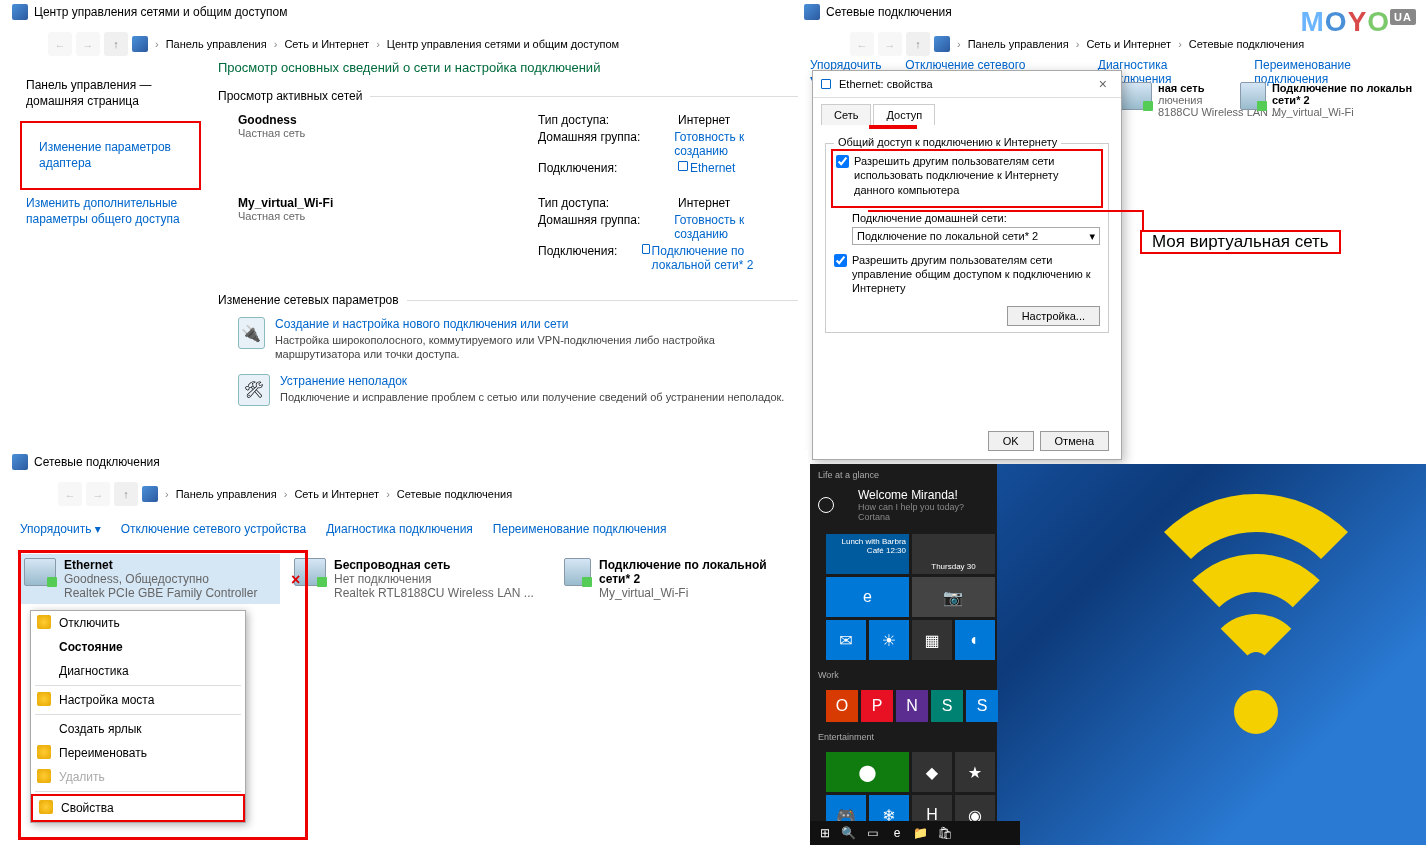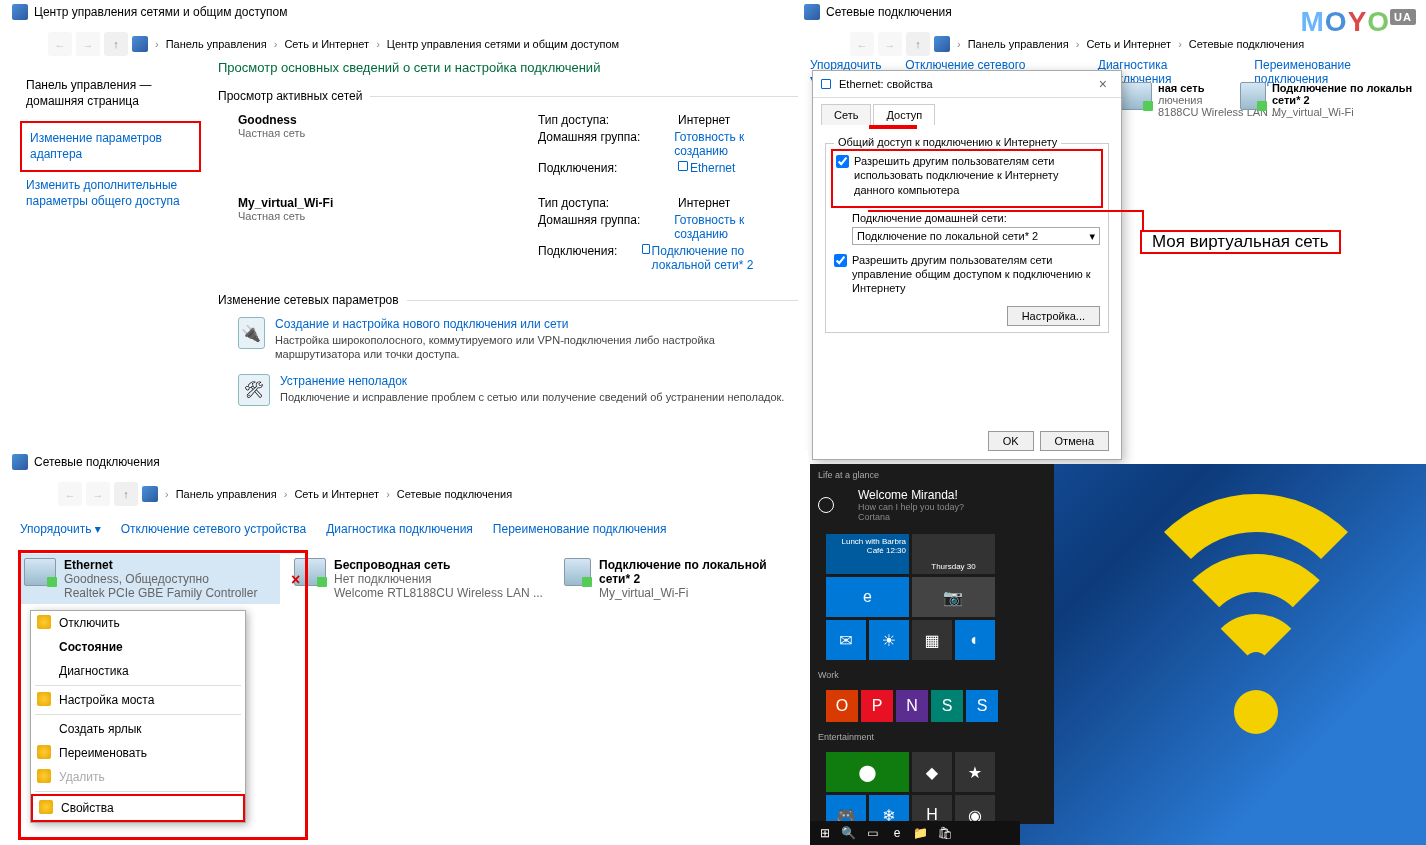--- a/index.html
+++ b/index.html
@@ -11,21 +11,21 @@
 .title-row { display: flex; align-items: center; gap: 6px; padding: 4px 0 8px 4px; }
 .win-icon { width: 16px; height: 16px; display: inline-block; }
 .icon-net { background: linear-gradient(135deg,#4a90d9,#2c5aa0); border-radius: 2px; }
 .nav-row { display: flex; align-items: center; gap: 4px; padding: 4px 0 10px 40px; font-size: 11px; }
 .arrow-btn { width: 24px; height: 24px; border-radius: 3px; background: #f0f0f0; display: inline-flex; align-items: center; justify-content: center; color: #888; }
 .arrow-btn.disabled { opacity: 0.5; }
 .crumb { color: #000; }
 .crumb-sep { color: #888; margin: 0 3px; }
 .sidebar-a { position: absolute; left: 18px; top: 78px; width: 175px; }
 .sidebar-a .link { display: block; margin-bottom: 12px; color: #0066cc; font-size: 12px; line-height: 1.3; }
-.highlight-red { border: 2px solid #e00; padding: 8px; margin-left: -6px; margin-bottom: 6px; }
+.highlight-red { border: 2px solid #e00; padding: 17px; margin-left: -6px; margin-bottom: 6px; }
 .main-a { position: absolute; left: 210px; top: 60px; width: 580px; }
 .main-a h2 { color: #006b3c; font-weight: normal; font-size: 13px; margin-bottom: 14px; }
 .section-head { display: flex; align-items: center; margin: 6px 0 10px; }
 .section-head .line { flex: 1; height: 1px; background: #ddd; margin-left: 8px; }
 .net-block { display: flex; margin-bottom: 18px; padding-left: 20px; }
 .net-left { width: 300px; }
 .net-left b { font-size: 12px; }
 .net-left .sub { font-size: 11px; color: #666; }
 .net-right { flex: 1; font-size: 12px; }
 .net-right .row { display: flex; margin-bottom: 3px; }
@@ -81,21 +81,21 @@
 .ctx-item { padding: 5px 10px 5px 28px; font-size: 12px; position: relative; }
 .ctx-item.bold { font-weight: bold; }
 .ctx-item.disabled { color: #aaa; }
 .ctx-item .shield { position: absolute; left: 6px; top: 4px; width: 14px; height: 14px; background: radial-gradient(circle,#ffcc33,#e6a700); border-radius: 2px; }
 .ctx-sep { height: 1px; background: #ddd; margin: 2px 4px; }
 .ctx-highlight { border: 2px solid #e00; }
 .big-red-box { position: absolute; left: 10px; top: 100px; width: 290px; height: 290px; border: 3px solid #e00; pointer-events: none; }
 
 
 .panel-d { position: absolute; left: 810px; top: 464px; width: 616px; height: 381px; background: linear-gradient(135deg,#1a5fb4,#0d3a7a 40%,#2a7ad4 80%); overflow: hidden; }
-.start-menu { position: absolute; left: 0; top: 0; width: 244px; height: 360px; background: #1b1b1b; color: #fff; font-size: 10px; }
+.start-menu { position: absolute; left: 0; top: 0; width: 187px; height: 360px; background: #1b1b1b; color: #fff; font-size: 10px; }
 .start-header { padding: 6px 8px; font-size: 9px; color: #aaa; }
 .start-welcome { padding: 2px 8px 8px; }
 .start-welcome .name { color: #fff; font-size: 12px; }
 .start-welcome .sub { color: #888; font-size: 9px; }
 .tiles { display: grid; grid-template-columns: repeat(4, 40px); grid-auto-rows: 40px; gap: 3px; padding: 4px 16px; text-align: right; }
 .tile { background: #0078d7; display: flex; align-items: center; justify-content: center; color: #fff; font-size: 16px; }
 .tile.wide { grid-column: span 2; }
 .tile.orange { background: #d83b01; }
 .tile.green { background: #107c10; }
 .tile.dark { background: #333; }
@@ -324,21 +324,21 @@
           <span>Realtek PCIe GBE Family Controller</span>
         </div>
     </div>
     <div class="conn-card">
       <div class="conn-icon" style="position:relative">
           <span style="position:absolute;left:-4px;bottom:-4px;color:#d00;font-size:16px;font-weight:bold">×</span>
         </div>
       <div class="conn-text">
           <b>Беспроводная сеть</b>
           <span>Нет подключения</span>
-          <span>Welcome RTL8188CU Wireless LAN ...</span>
+          <span>Realtek RTL8188CU Wireless LAN ...</span>
         </div>
     </div>
     <div class="conn-card" style="width:220px">
       <div class="conn-icon"></div>
       <div class="conn-text">
           <b>Подключение по локальной сети* 2</b>
           <span>My_virtual_Wi-Fi</span>
         </div>
     </div>
   </div>

